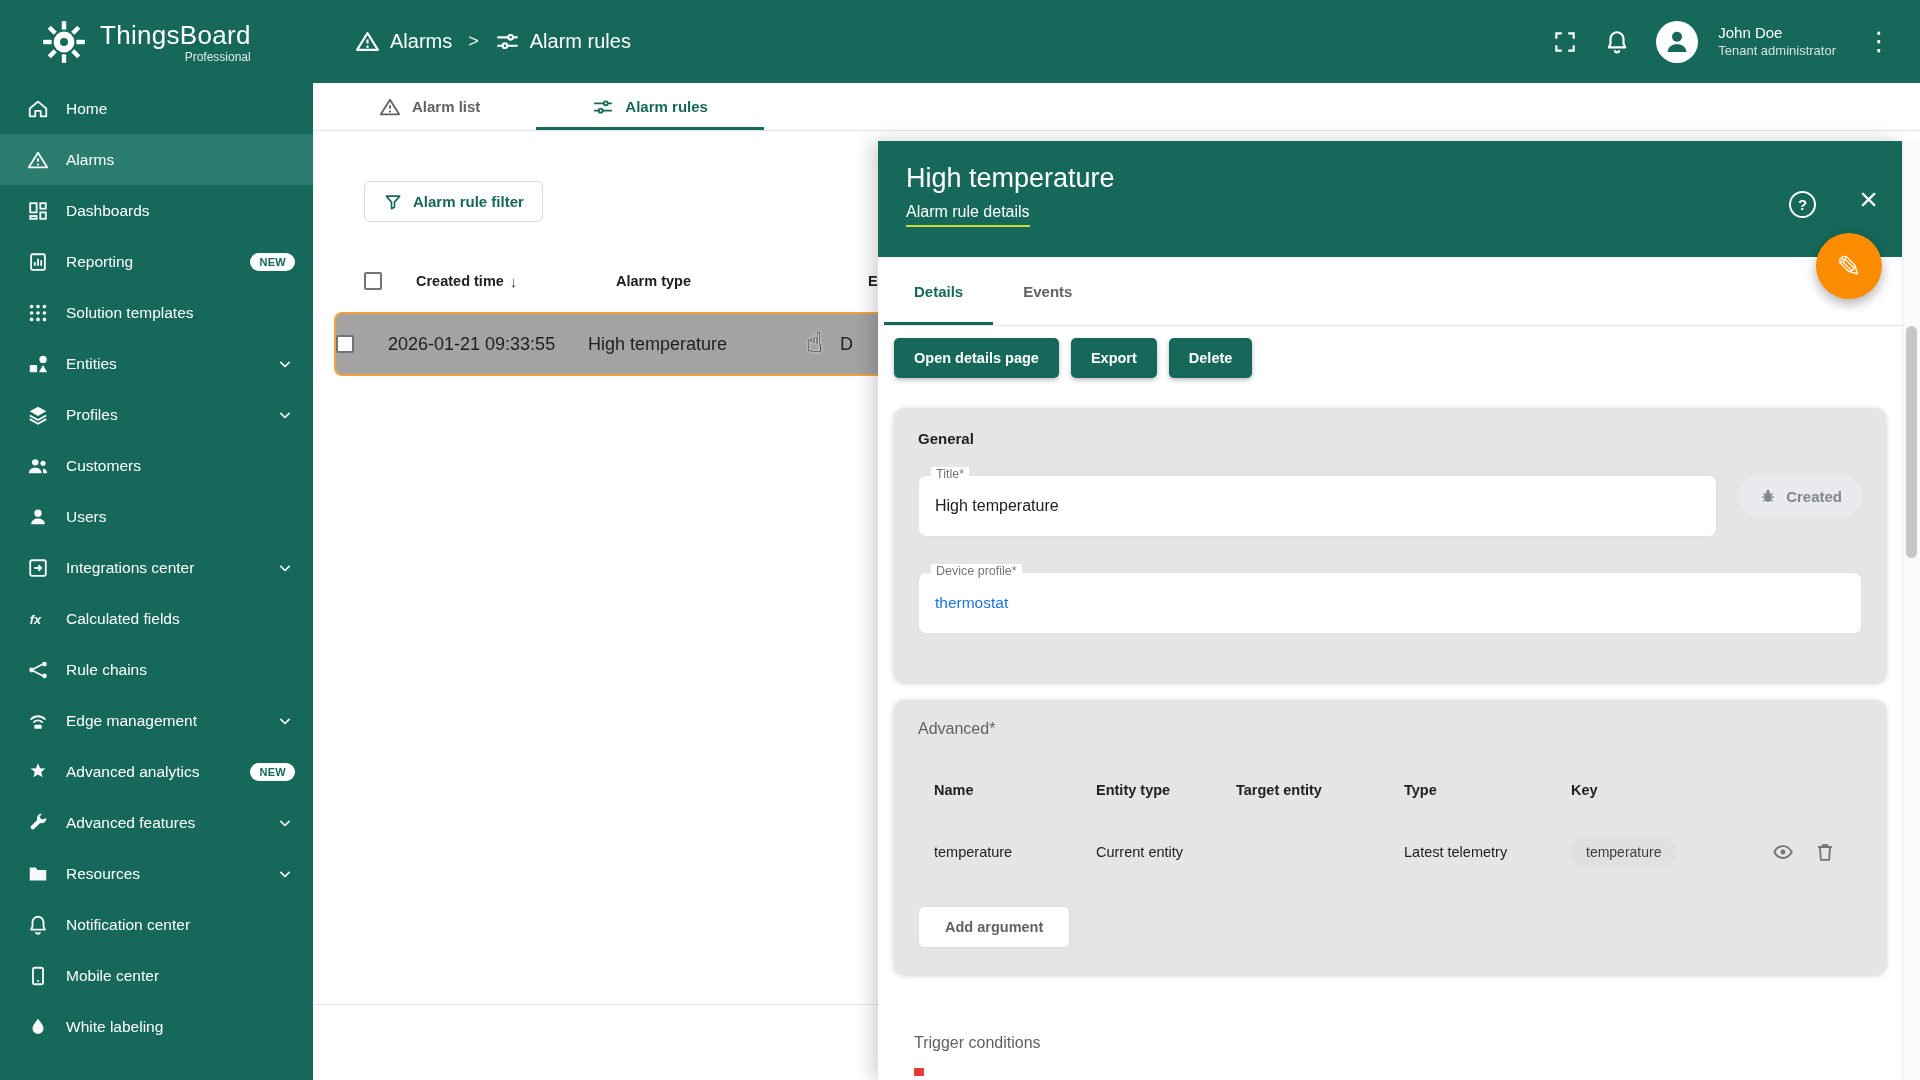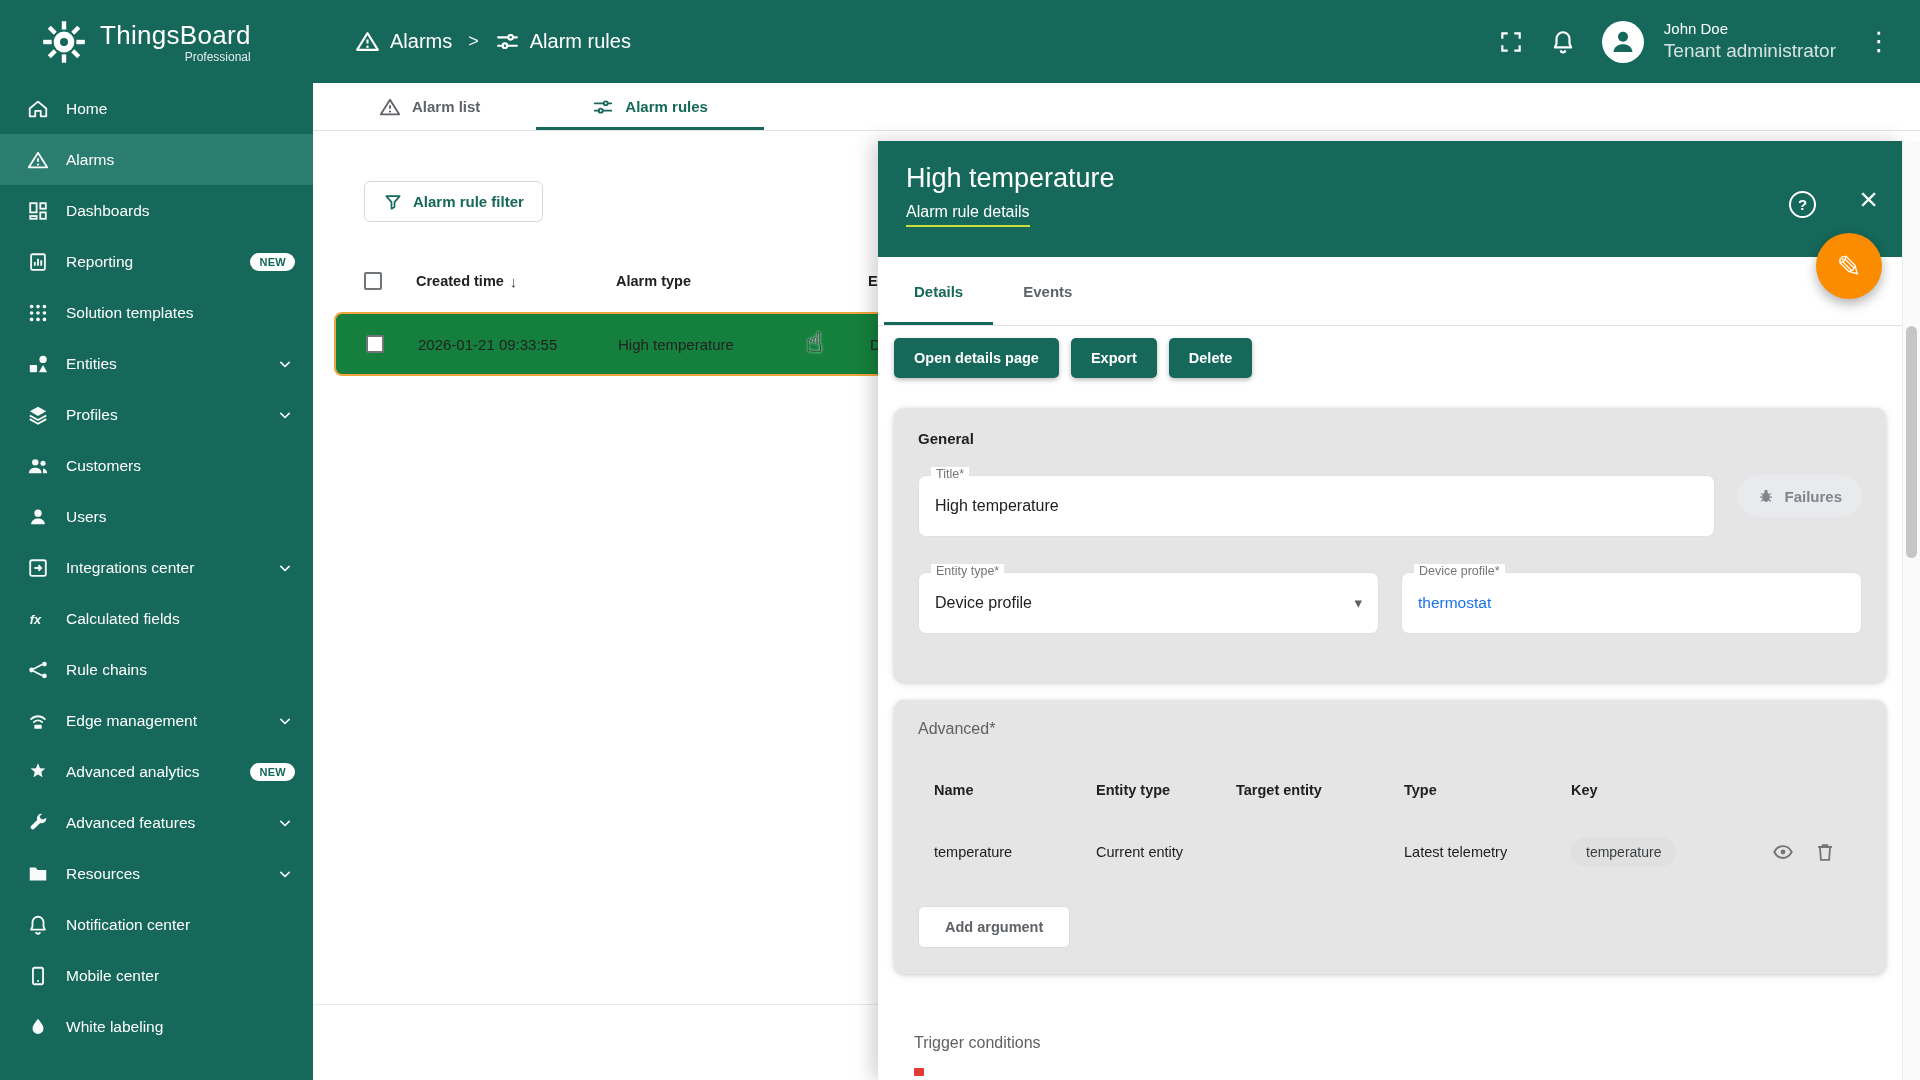--- a/index.html
+++ b/index.html
@@ -16,21 +16,21 @@
 .crumbs{display:flex;align-items:center;gap:16px;margin-left:42px;font-size:20px}
 .crumb{display:flex;align-items:center;gap:10px;cursor:pointer}
 .crumb-ico{width:25px;height:25px}
 .crumb-sep{font-size:18px;opacity:.95}
 .header-right{margin-left:auto;display:flex;align-items:center;gap:26px;padding-right:24px}
 .hbtn{width:26px;height:26px;color:#fff;cursor:pointer}
 .avatar{width:42px;height:42px;border-radius:50%;background:#fff;color:#15685A;display:flex;align-items:center;justify-content:center;cursor:pointer;flex:none}
 .avatar svg{width:30px;height:30px}
 .user-block{display:flex;flex-direction:column;line-height:1.3;margin-left:-6px}
 .user-name{font-size:15px}
-.user-role{font-size:19px;opacity:.82}
+.user-role{font-size:13px;opacity:.82}
 .kebab{font-size:26px;cursor:pointer;padding:0 4px}
 
 .sidebar{position:absolute;top:83px;left:0;width:313px;bottom:0;background:#15685A;overflow:hidden;z-index:15}
 .nav-item{height:51px;display:flex;align-items:center;gap:17px;padding:0 18px 0 27px;color:#fff;font-size:15.5px;cursor:pointer;white-space:nowrap}
 .nav-item.active{background:#2B7D6F}
 .nico{width:22px;height:22px;flex:none;opacity:.97}
 .nbadge{margin-left:auto;background:#fff;color:#15685A;font-size:11px;font-weight:bold;padding:3px 9px;border-radius:10px;letter-spacing:.3px}
 .nchev{margin-left:auto;width:20px;height:20px;opacity:.95}
 
 .main{position:absolute;left:313px;top:83px;right:0;bottom:0;background:#fff}
@@ -42,21 +42,21 @@
 .content{position:absolute;top:58px;left:0;right:0;bottom:0}
 .filter-btn{position:absolute;left:51px;top:40px;height:41px;display:inline-flex;align-items:center;gap:10px;padding:0 18px;border:1px solid #D9D9D9;border-radius:6px;color:#15685A;font-size:15px;font-weight:bold;background:#fff;cursor:pointer;font-family:inherit}
 .filter-btn svg{width:20px;height:20px}
 .thead{position:absolute;left:0;top:117px;right:0;height:46px;display:flex;align-items:center;padding-left:51px;font-size:14.5px;font-weight:bold;color:#212121}
 .col-cb{width:52px;display:flex;align-items:center}
 .col-time{width:200px;display:flex;align-items:center;gap:6px}
 .col-type{width:252px}
 .col-rest{flex:1;overflow:hidden;white-space:nowrap}
 .cb{width:18px;height:18px;border:2px solid #70757a;border-radius:2px;display:inline-block;background:#fff;cursor:pointer}
 .sort-arrow{font-size:15px;color:#424242;cursor:pointer}
-.sel-row{position:absolute;left:21px;top:171px;width:900px;height:64px;border:2px solid #F2A33C;border-radius:8px;background:#15803d;display:flex;align-items:center;padding-left:30px;font-size:15px;color:#212121;cursor:pointer}
+.sel-row{position:absolute;left:21px;top:171px;width:900px;height:64px;border:2px solid #F2A33C;border-radius:8px;background:#a3a3a3;display:flex;align-items:center;font-size:18px;color:#212121;cursor:pointer}
 .list-divider{position:absolute;left:0;top:863px;width:565px;border-top:1px solid #E8E8E8}
 
 .drawer{position:absolute;left:878px;top:141px;width:1024px;bottom:0;background:#fff;z-index:25;box-shadow:-6px 0 18px rgba(0,0,0,.18);display:flex;flex-direction:column}
 .dheader{height:116px;background:#15685A;color:#fff;padding:22px 28px 0;position:relative;flex:none}
 .dtitle{font-size:27px;font-weight:normal}
 .dsub{display:inline-block;font-size:16px;margin-top:9px;padding-bottom:4px;border-bottom:2px solid #CDDC39;cursor:pointer}
 .dhelp{position:absolute;top:50px;right:86px;width:27px;height:27px;border:2px solid #fff;border-radius:50%;display:flex;align-items:center;justify-content:center;font-size:15px;font-weight:bold;cursor:pointer}
 .dclose{position:absolute;top:42px;right:24px;font-size:32px;line-height:1;cursor:pointer}
 .fab{position:absolute;left:938px;top:92px;width:66px;height:66px;border-radius:50%;background:#FB8C00;color:#fff;display:flex;align-items:center;justify-content:center;font-size:30px;box-shadow:0 5px 12px rgba(0,0,0,.3);cursor:pointer;z-index:30}
 .dtabs{height:69px;border-bottom:1px solid #E3E3E3;display:flex;padding-left:6px;flex:none}
@@ -503,29 +503,24 @@
       <div class="gheading">General</div>
       <div class="frow">
         <div class="field">
           <span class="flabel">Title*</span>
           <span class="fvalue">High temperature</span>
         </div>
         <button class="failures-btn">
           <svg>
               <use href="#i-bug"></use>
             </svg>
-          <span>Failures</span>
+          <span>Created</span>
         </button>
       </div>
       <div class="frow frow2">
-        <div class="field">
-          <span class="flabel">Entity type*</span>
-          <span class="fvalue">Device profile</span>
-          <span class="fdrop">▾</span>
-        </div>
         <div class="field">
           <span class="flabel">Device profile*</span>
           <span class="fvalue link">thermostat</span>
         </div>
       </div>
     </div>
 
     <div class="card card-args">
       <div class="aheading">Advanced*</div>
       <div class="atable">

